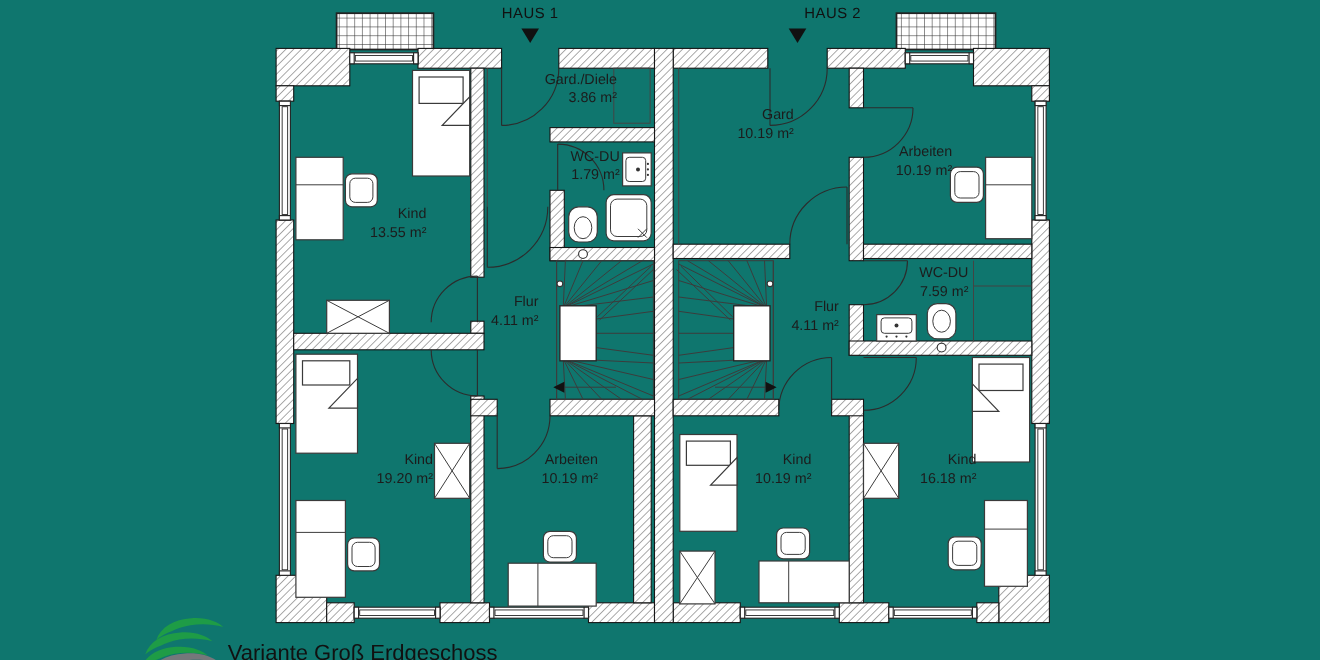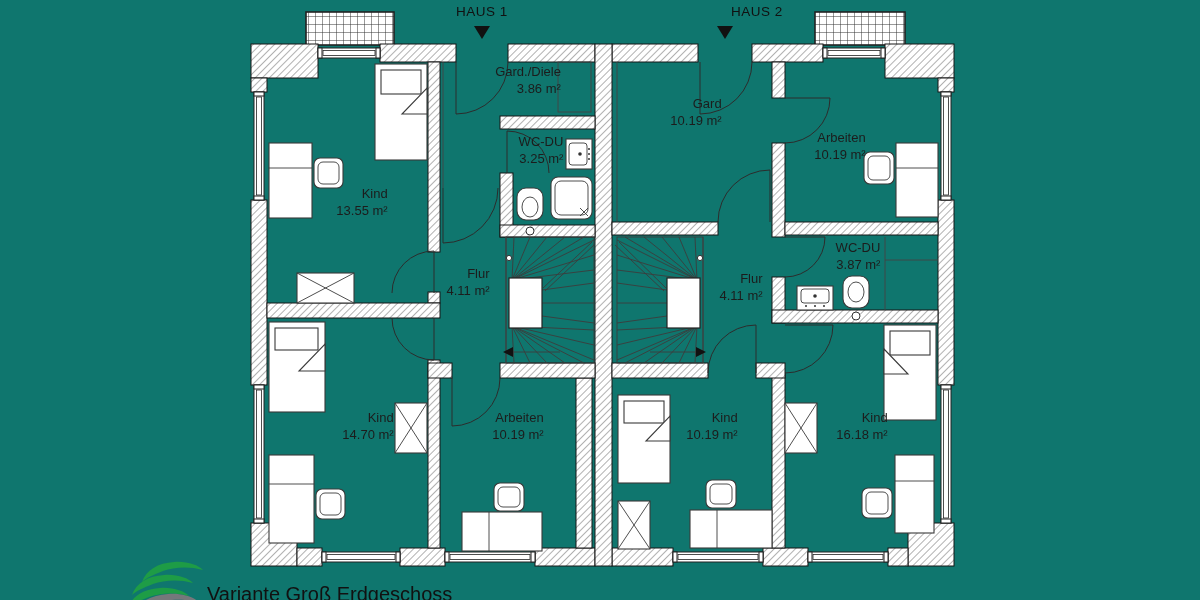--- a/index.html
+++ b/index.html
@@ -432,45 +432,45 @@
 <div class="lbl" style="left:362px;top:186px">
   <span class="rname">Kind</span>
   <span class="rarea">13.55 m²</span>
 </div>
 <div class="lbl" style="left:528px;top:64px">
   <span class="rname">Gard./Diele</span>
   <span class="rarea">3.86 m²</span>
 </div>
 <div class="lbl" style="left:541px;top:134px">
   <span class="rname">WC-DU</span>
-  <span class="rarea">3.25 m²</span>
+  <span class="rarea">1.79 m²</span>
 </div>
 <div class="lbl" style="left:468px;top:266px">
   <span class="rname">Flur</span>
   <span class="rarea">4.11 m²</span>
 </div>
 <div class="lbl" style="left:368px;top:410px">
   <span class="rname">Kind</span>
-  <span class="rarea">14.70 m²</span>
+  <span class="rarea">19.20 m²</span>
 </div>
 <div class="lbl" style="left:518px;top:410px">
   <span class="rname">Arbeiten</span>
   <span class="rarea">10.19 m²</span>
 </div>
 <div class="lbl" style="left:696px;top:96px">
   <span class="rname">Gard</span>
   <span class="rarea">10.19 m²</span>
 </div>
 <div class="lbl" style="left:840px;top:130px">
   <span class="rname">Arbeiten</span>
   <span class="rarea">10.19 m²</span>
 </div>
 <div class="lbl" style="left:858px;top:240px">
   <span class="rname">WC-DU</span>
-  <span class="rarea">3.87 m²</span>
+  <span class="rarea">7.59 m²</span>
 </div>
 <div class="lbl" style="left:741px;top:271px">
   <span class="rname">Flur</span>
   <span class="rarea">4.11 m²</span>
 </div>
 <div class="lbl" style="left:712px;top:410px">
   <span class="rname">Kind</span>
   <span class="rarea">10.19 m²</span>
 </div>
 <div class="lbl" style="left:862px;top:410px">

